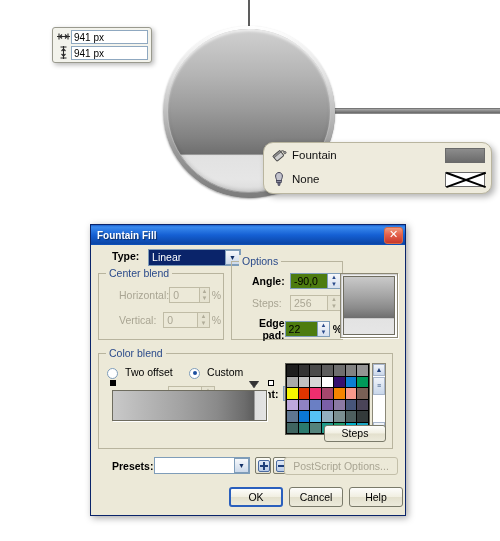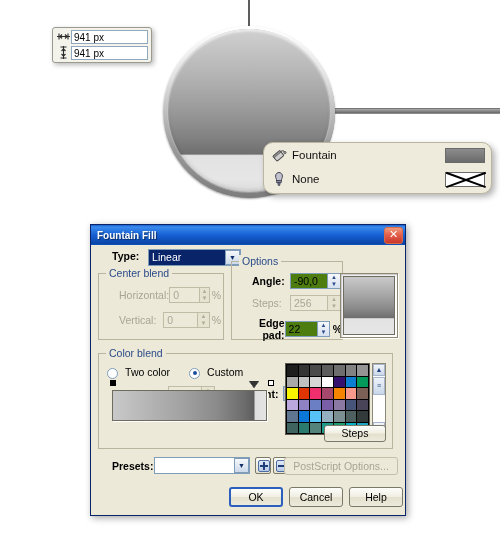--- a/index.html
+++ b/index.html
@@ -305,21 +305,21 @@
 
     <div id="preview">
       <div id="preview-in"></div>
     </div>
 
     <div class="fs" style="left:7px;top:108px;width:295px;height:96px;">
       <span class="fs-legend">Color blend</span>
 
       <div style="position:absolute;left:8px;top:12px;">
         <span class="radio"></span>
-        <span class="lbl" style="margin-left:4px;">Two color</span>
+        <span class="lbl" style="margin-left:4px;">Two offset</span>
       </div>
 
       <div style="position:absolute;left:90px;top:12px;">
         <span class="radio on"></span>
         <span class="lbl" style="margin-left:4px;">Custom</span>
       </div>
 
       <div style="position:absolute;left:8px;top:32px;display:flex;align-items:center;">
         <span class="lbl dim" style="width:47px;">Position:</span>
         <span class="tfield dim" style="width:34px;">0</span>

